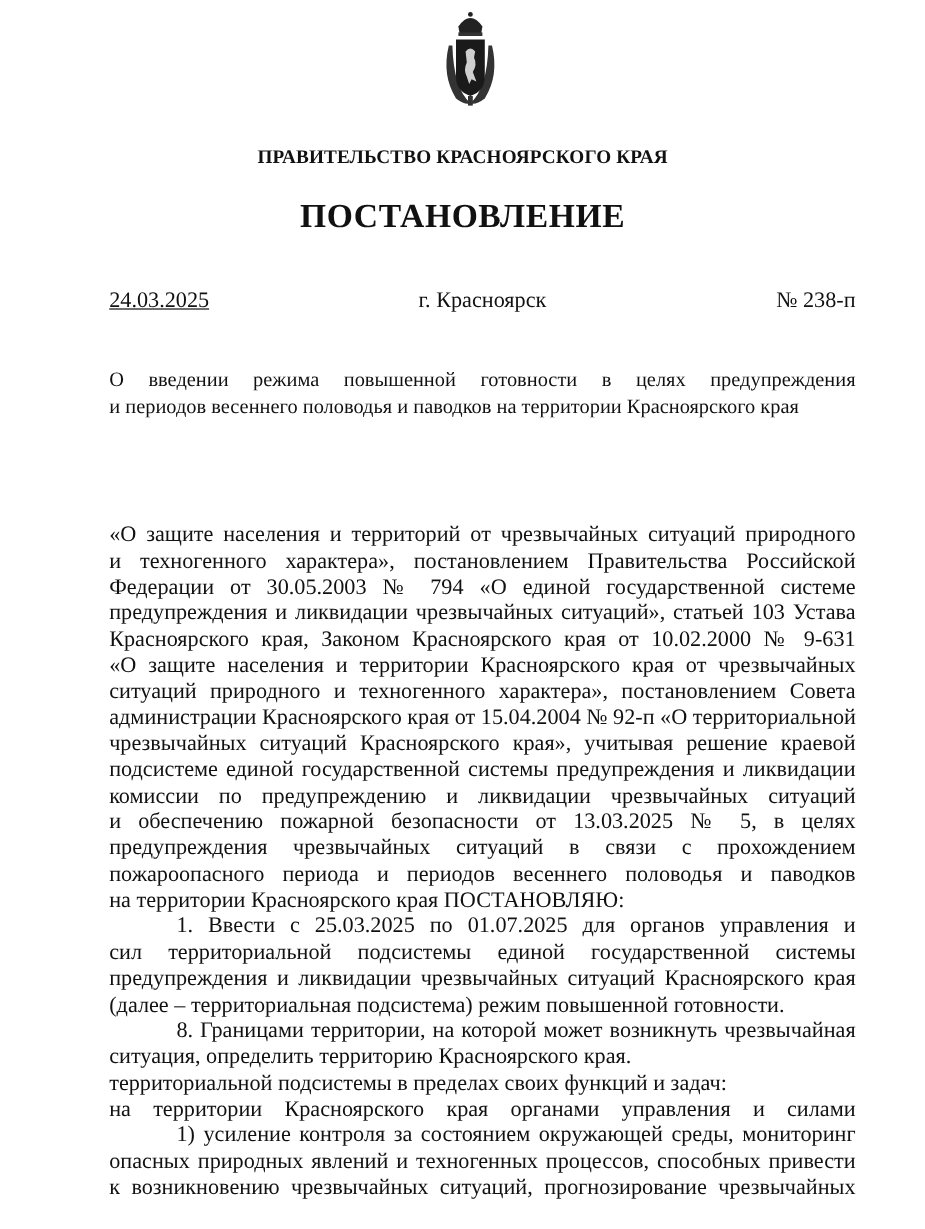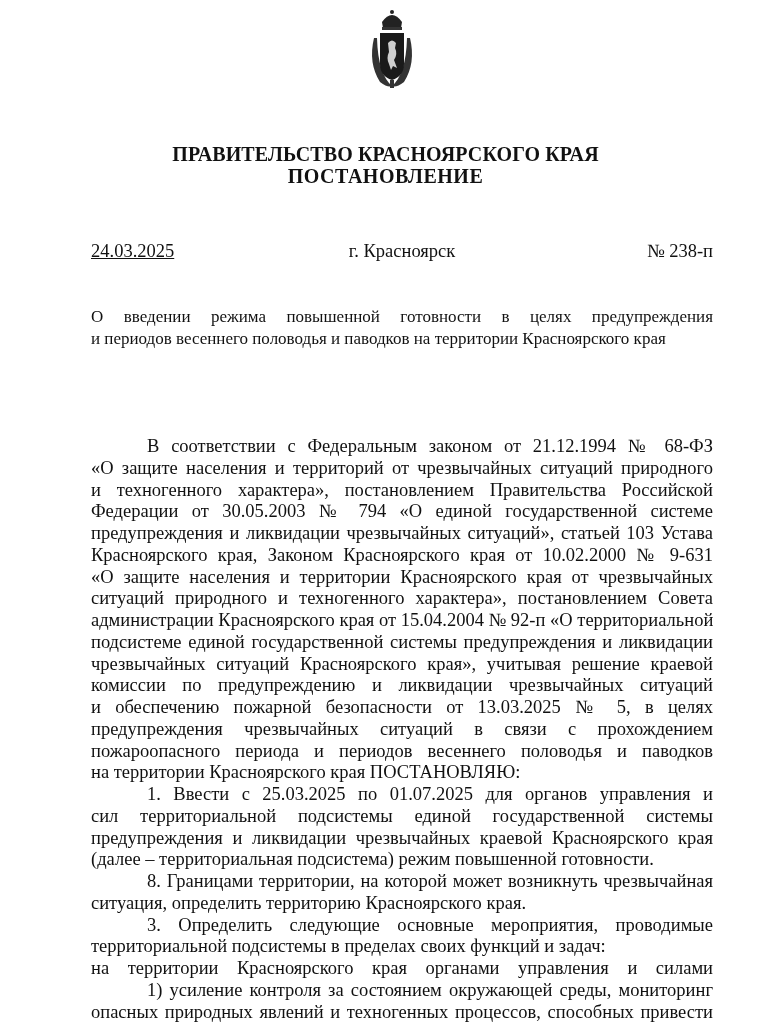--- a/index.html
+++ b/index.html
@@ -1,22 +1,22 @@
 <!DOCTYPE html>
 <html><head>
 <meta charset="utf-8">
 <style>
   html, body { margin: 0; padding: 0; background: #ffffff; }
   body { width: 771px; height: 1024px; overflow: hidden; position: relative;
          font-family: "Liberation Serif", "DejaVu Serif", serif; color: #111; }
   .emblem { position: absolute; left: 368px; top: 8px; width: 48px; height: 82px; }
   .org { position: absolute; top: 123px; left: 0; width: 771px; text-align: center;
-         font-weight: bold; font-size: 20px; letter-spacing: 0.1px; margin-top: 20px; }
+         font-weight: bold; font-size: 16px; letter-spacing: 0.1px; }
   .doctype { position: absolute; top: 165px; left: 0; width: 771px; text-align: center;
-             font-weight: bold; font-size: 20px; letter-spacing: 0.5px; }
+             font-weight: bold; font-size: 28px; letter-spacing: 0.5px; }
   .meta-row { position: absolute; top: 241px; left: 91px; width: 622px; height: 24px;
               font-size: 18.5px; }
   .meta-date { position: absolute; left: 0; top: 0; text-decoration: underline; }
   .meta-city { position: absolute; left: 0; width: 622px; text-align: center; top: 0; }
   .meta-num { position: absolute; right: 0; top: 0; }
   .title { position: absolute; top: 306px; left: 91px; width: 622px; font-size: 17px;
            line-height: 21.8px; text-align: justify; }
   .title-line { display: block; text-align: justify; text-align-last: justify; white-space: nowrap; }
   .title-line.last { text-align-last: left; }
   .body { position: absolute; top: 436px; left: 91px; width: 622px; font-size: 18.5px;
@@ -53,42 +53,40 @@
   <span class="meta-date">24.03.2025</span>
   <span class="meta-num">№ 238-п</span>
 </div>
 
 <div class="title">
   <span class="title-line">О введении режима повышенной готовности в целях предупреждения</span>
   <span class="title-line last">и периодов весеннего половодья и паводков на территории Красноярского края</span>
 </div>
 
 <div class="body">
-  <span class="ln indent">В соответствии с Федеральным законом от 21.12.1994 № 68-ФЗ</span>
   <span class="ln">«О защите населения и территорий от чрезвычайных ситуаций природного</span>
   <span class="ln">и техногенного характера», постановлением Правительства Российской</span>
   <span class="ln">Федерации от 30.05.2003 № 794 «О единой государственной системе</span>
   <span class="ln">предупреждения и ликвидации чрезвычайных ситуаций», статьей 103 Устава</span>
   <span class="ln">Красноярского края, Законом Красноярского края от 10.02.2000 № 9-631</span>
   <span class="ln">«О защите населения и территории Красноярского края от чрезвычайных</span>
   <span class="ln">ситуаций природного и техногенного характера», постановлением Совета</span>
   <span class="ln">администрации Красноярского края от 15.04.2004 № 92-п «О территориальной</span>
+  <span class="ln">чрезвычайных ситуаций Красноярского края», учитывая решение краевой</span>
   <span class="ln">подсистеме единой государственной системы предупреждения и ликвидации</span>
-  <span class="ln">чрезвычайных ситуаций Красноярского края», учитывая решение краевой</span>
   <span class="ln">комиссии по предупреждению и ликвидации чрезвычайных ситуаций</span>
   <span class="ln">и обеспечению пожарной безопасности от 13.03.2025 № 5, в целях</span>
   <span class="ln">предупреждения чрезвычайных ситуаций в связи с прохождением</span>
   <span class="ln">пожароопасного периода и периодов весеннего половодья и паводков</span>
   <span class="ln last">на территории Красноярского края ПОСТАНОВЛЯЮ:</span>
   <span class="ln indent">1. Ввести с 25.03.2025 по 01.07.2025 для органов управления и</span>
   <span class="ln">сил территориальной подсистемы единой государственной системы</span>
-  <span class="ln">предупреждения и ликвидации чрезвычайных краевой Красноярского края</span>
+  <span class="ln">предупреждения и ликвидации чрезвычайных ситуаций Красноярского края</span>
   <span class="ln last">(далее – территориальная подсистема) режим повышенной готовности.</span>
   <span class="ln indent">8. Границами территории, на которой может возникнуть чрезвычайная</span>
   <span class="ln last">ситуация, определить территорию Красноярского края.</span>
-  <span class="ln indent">3. Определить следующие основные мероприятия, проводимые</span>
   <span class="ln last">территориальной подсистемы в пределах своих функций и задач:</span>
   <span class="ln">на территории Красноярского края органами управления и силами</span>
   <span class="ln indent">1) усиление контроля за состоянием окружающей среды, мониторинг</span>
   <span class="ln">опасных природных явлений и техногенных процессов, способных привести</span>
   <span class="ln">к возникновению чрезвычайных ситуаций, прогнозирование чрезвычайных</span>
 
 </div>
 
 </body></html>

